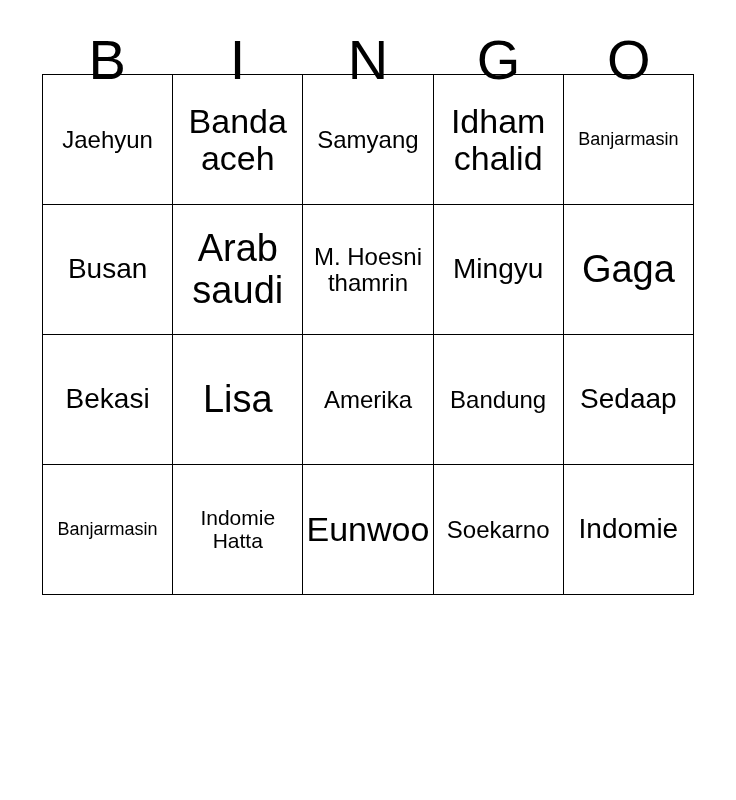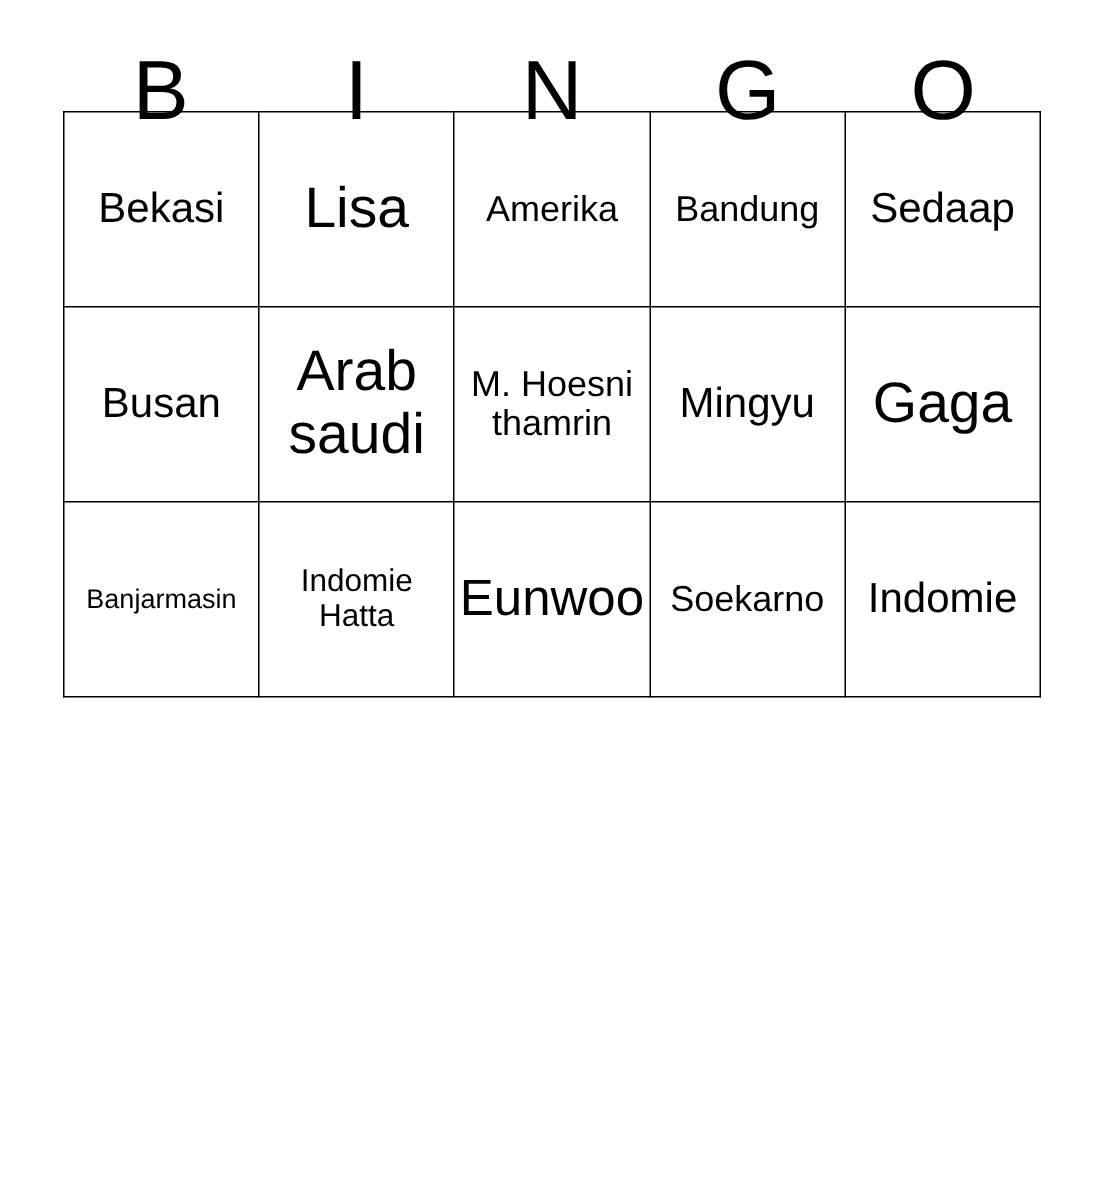--- a/index.html
+++ b/index.html
@@ -70,32 +70,39 @@
     <div class="header-cell">B</div>
     <div class="header-cell">I</div>
     <div class="header-cell">N</div>
     <div class="header-cell">G</div>
     <div class="header-cell">O</div>
   </div>
 
   <table id="grid">
     <tbody>
       <tr>
-        <td class="fs-24"><span>Bekasi</span></td>
-        <td class="fs-34"><span>Lisa</span></td>
-        <td class="fs-20"><span>Amerika</span></td>
-        <td class="fs-20"><span>Bandung</span></td>
-        <td class="fs-24"><span>Sedaap</span></td>
+        <td class="fs-20"><span>Jaehyun</span></td>
+        <td class="fs-30"><span>Banda aceh</span></td>
+        <td class="fs-20"><span>Samyang</span></td>
+        <td class="fs-30"><span>Idham chalid</span></td>
+        <td class="fs-15"><span>Banjarmasin</span></td>
       </tr>
       <tr>
         <td class="fs-24"><span>Busan</span></td>
         <td class="fs-34"><span>Arab saudi</span></td>
         <td class="fs-20"><span>M. Hoesni thamrin</span></td>
         <td class="fs-24"><span>Mingyu</span></td>
         <td class="fs-34"><span>Gaga</span></td>
+      </tr>
+      <tr>
+        <td class="fs-24"><span>Bekasi</span></td>
+        <td class="fs-34"><span>Lisa</span></td>
+        <td class="fs-20"><span>Amerika</span></td>
+        <td class="fs-20"><span>Bandung</span></td>
+        <td class="fs-24"><span>Sedaap</span></td>
       </tr>
       <tr>
         <td class="fs-15"><span>Banjarmasin</span></td>
         <td class="fs-18"><span>Indomie Hatta</span></td>
         <td class="fs-30"><span>Eunwoo</span></td>
         <td class="fs-20"><span>Soekarno</span></td>
         <td class="fs-24"><span>Indomie</span></td>
       </tr>
     </tbody>
   </table>

